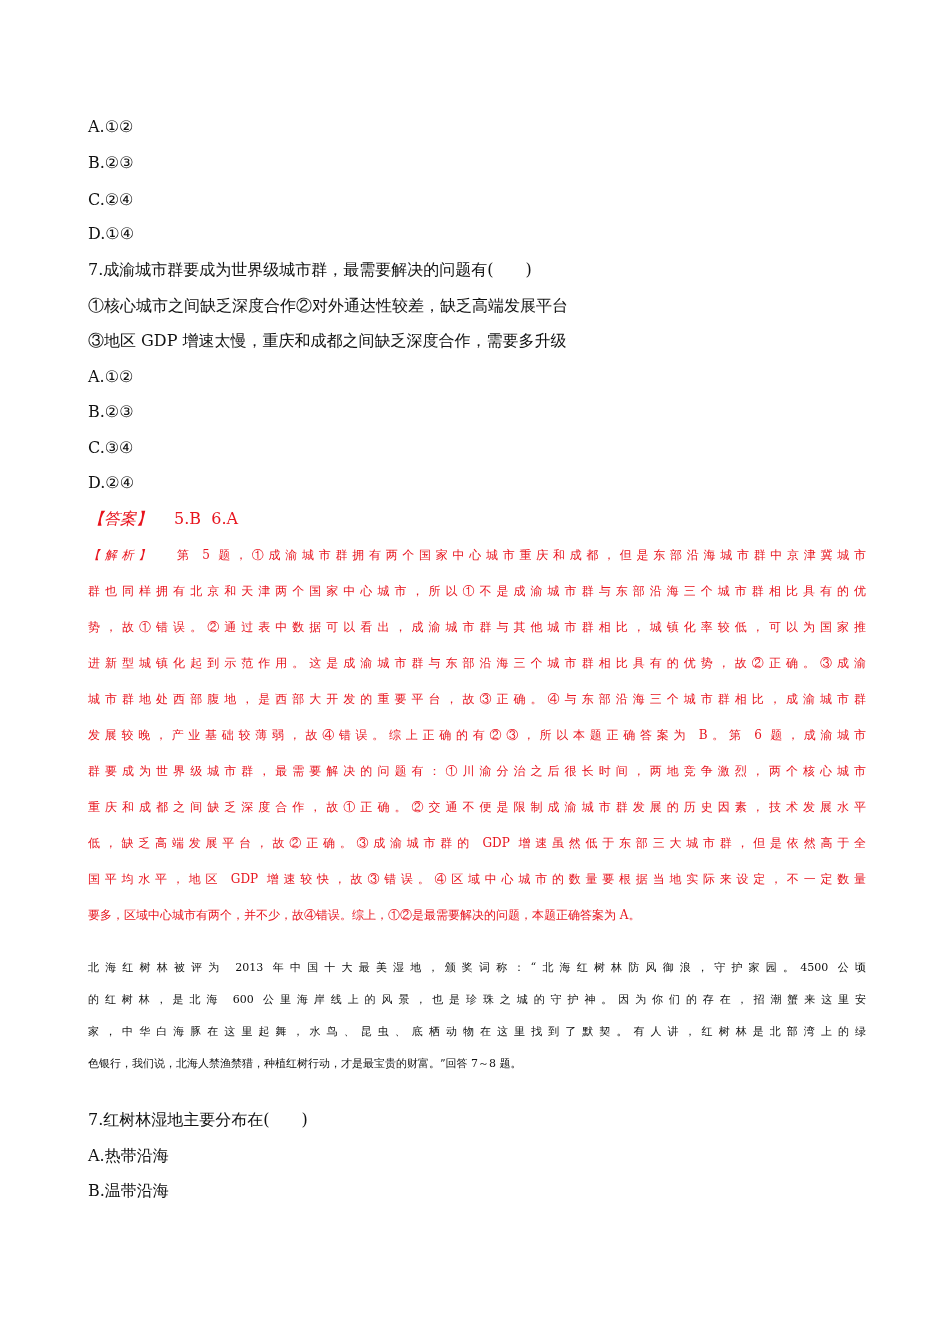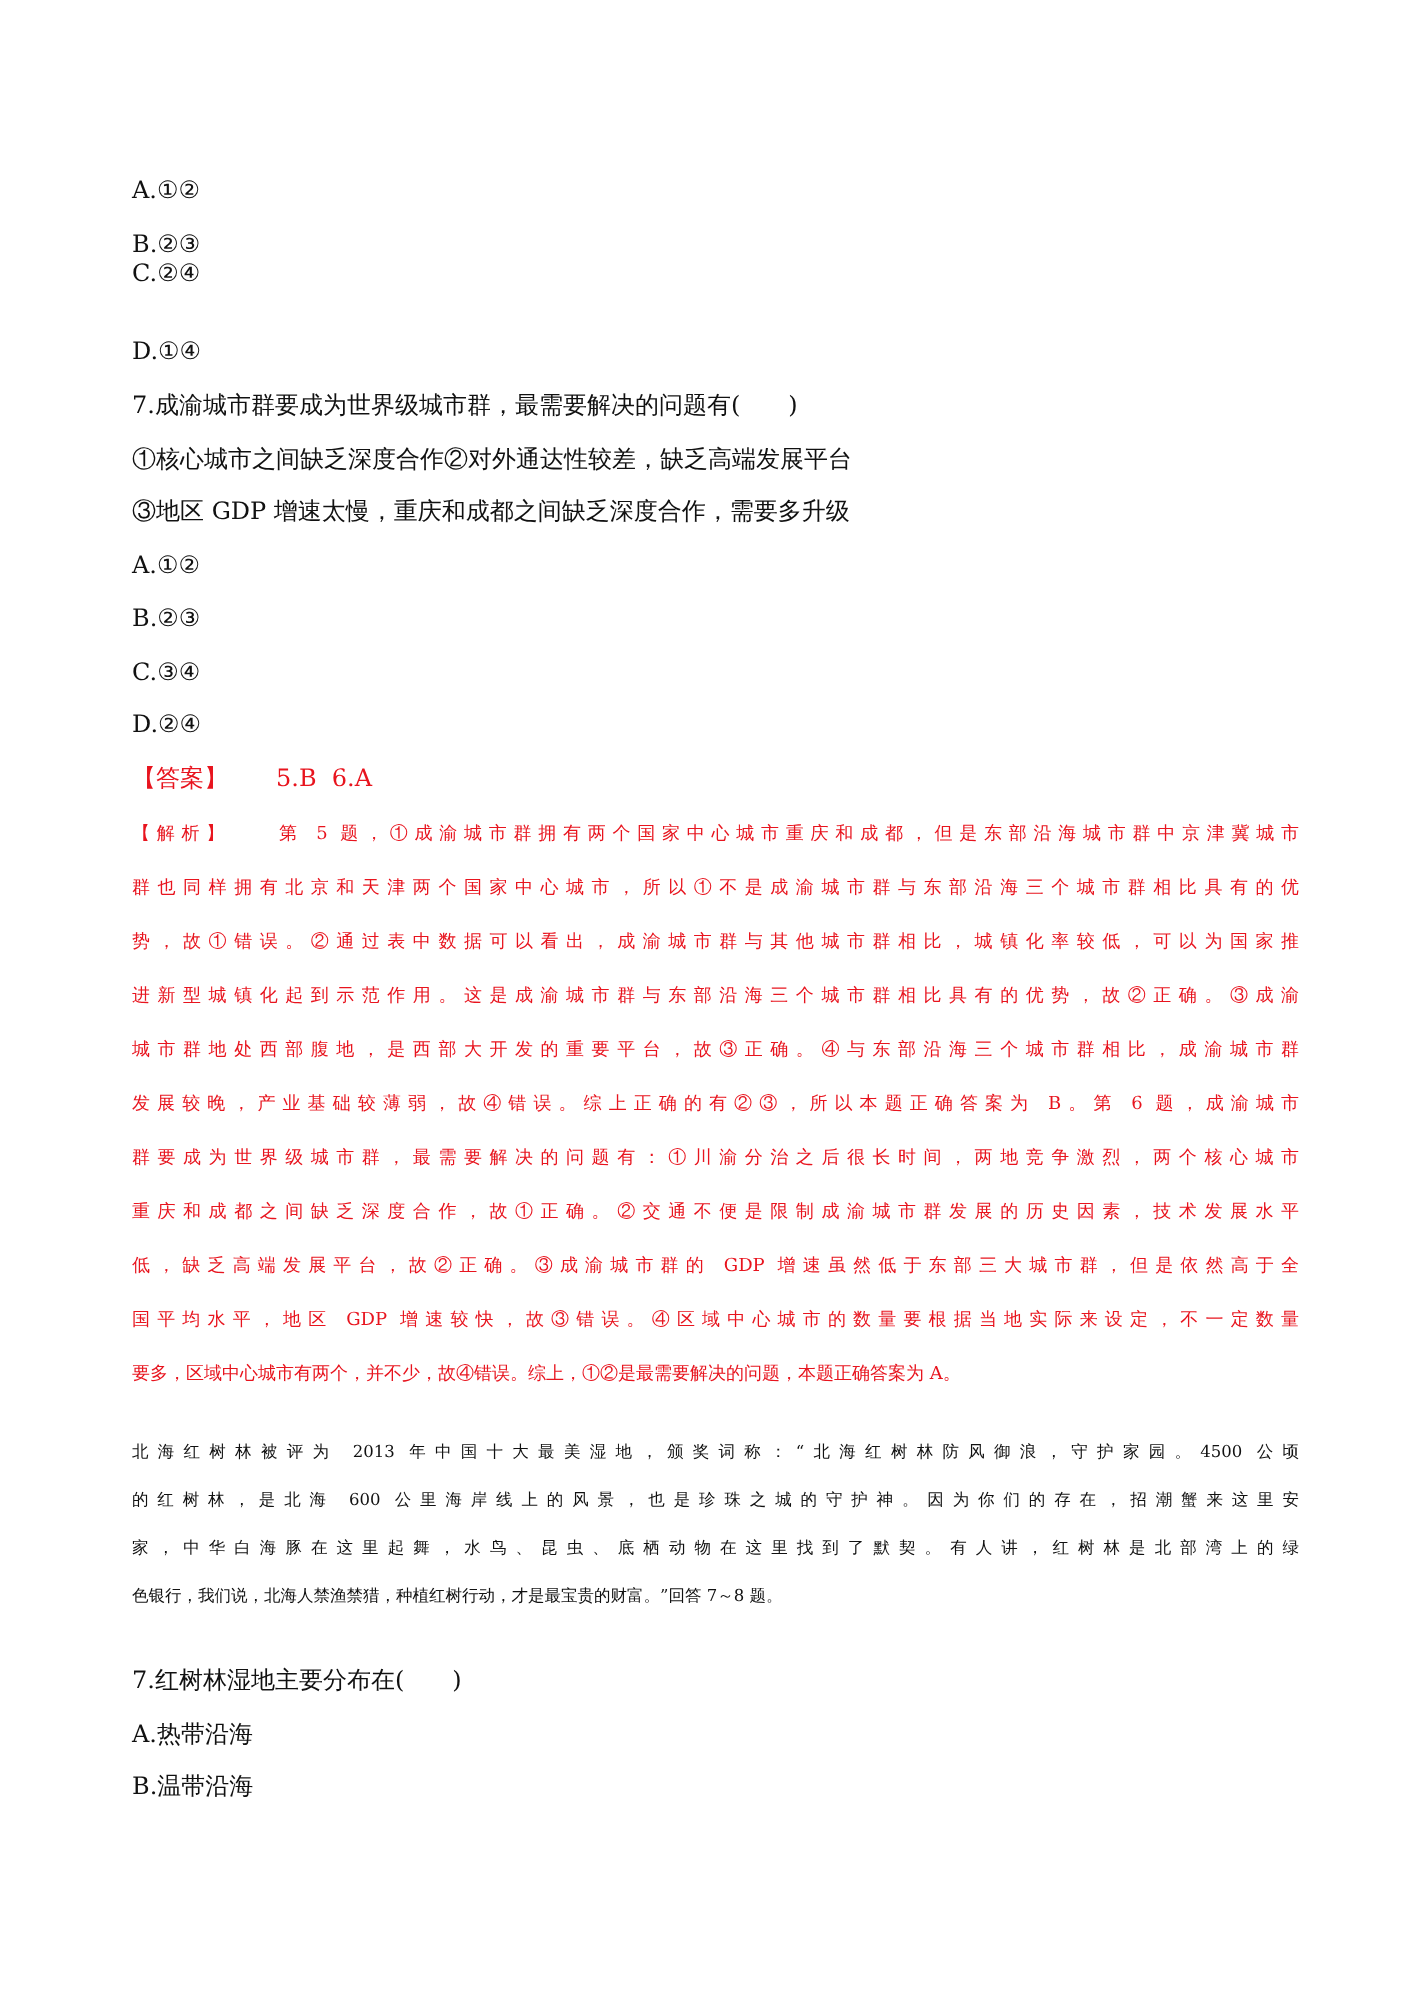--- a/index.html
+++ b/index.html
@@ -4,30 +4,30 @@
 <style>
   html, body { margin: 0; padding: 0; background: #ffffff; }
   body { width: 950px; height: 1344px; position: relative; overflow: hidden;
          font-family: "DejaVu Serif", "Liberation Serif", serif; color: #111; }
   .page { position: absolute; left: 0; top: 0; width: 950px; height: 1015px; }
   .line { position: absolute; left: 88px; font-size: 16px; line-height: 20px; white-space: nowrap; }
   .red { color: #e8141e; }
   .para { position: absolute; left: 88px; width: 778px; font-size: 12px; text-align: justify; }
   .para .row { height: 36px; line-height: 20px; white-space: nowrap; text-align-last: justify; display: block; }
   .para .row.last { text-align-last: left; }
-  .tag { margin-right: 32px; }
+  .tag { margin-right: 22px; font-style: italic; }
 </style>
 </head>
 <body>
 
 <div class="page">
 
   <div class="line" style="top:117px">A.①②</div>
   <div class="line" style="top:153px">B.②③</div>
-  <div class="line" style="top:172px">C.②④</div>
+  <div class="line" style="top:190px">C.②④</div>
   <div class="line" style="top:224px">D.①④</div>
 
   <div class="line" style="top:260px">7.成渝城市群要成为世界级城市群，最需要解决的问题有(　　)</div>
   <div class="line" style="top:296px">①核心城市之间缺乏深度合作②对外通达性较差，缺乏高端发展平台</div>
   <div class="line" style="top:331px">③地区 GDP 增速太慢，重庆和成都之间缺乏深度合作，需要多升级</div>
   <div class="line" style="top:367px">A.①②</div>
   <div class="line" style="top:402px">B.②③</div>
   <div class="line" style="top:438px">C.③④</div>
   <div class="line" style="top:473px">D.②④</div>
 

